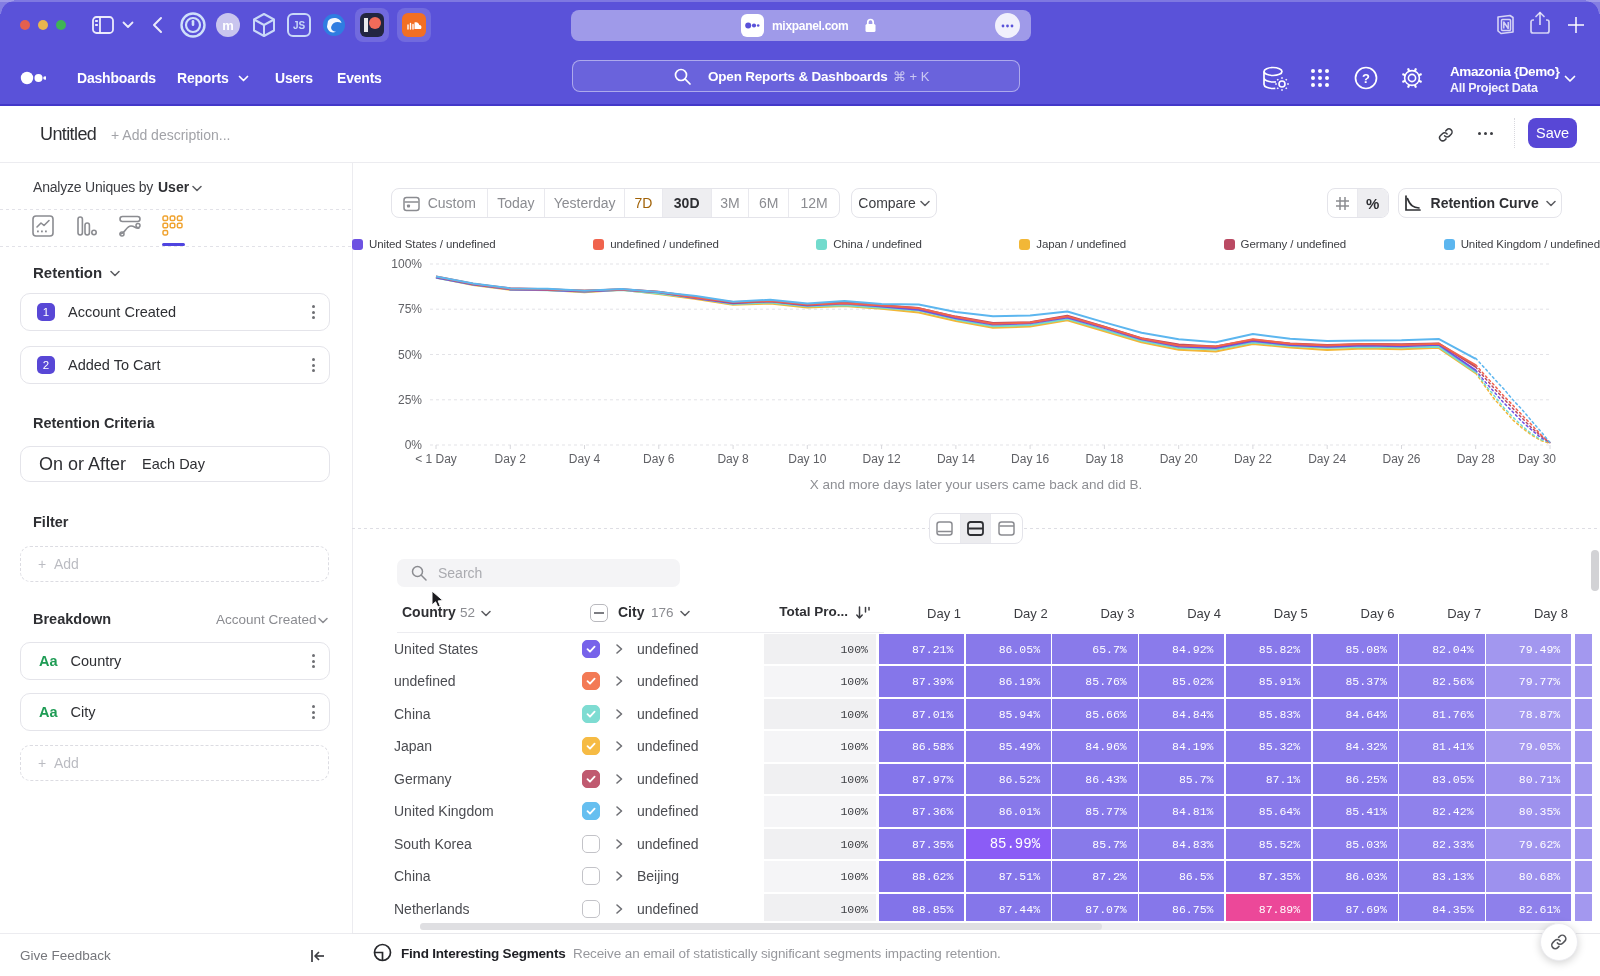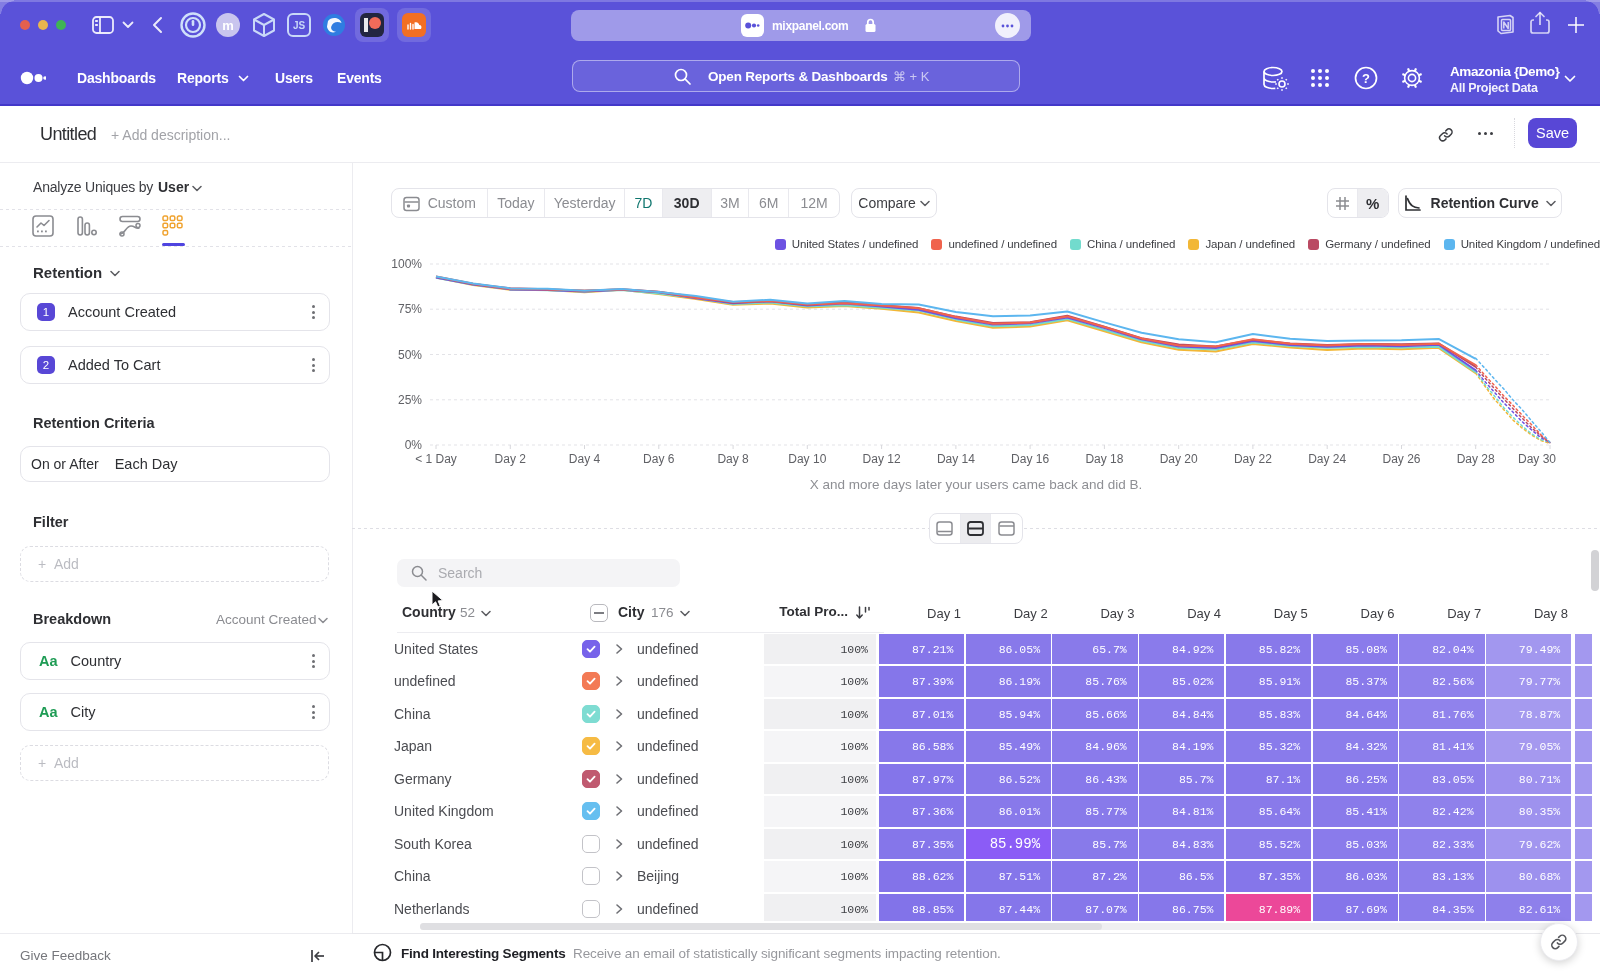--- a/index.html
+++ b/index.html
@@ -224,21 +224,21 @@
     <span style="margin-left:16px;width:18px;height:18px;border-radius:5px;background:#5847d6;color:#fff;font-size:11.5px;display:flex;align-items:center;justify-content:center">2</span>
     <span style="margin-left:13px;font-size:14.5px;color:#2e2f33">Added To Cart</span>
     <span style="margin-left:auto;margin-right:14px;color:#6e6f74;font-size:13px;letter-spacing:0;line-height:4.5px;display:flex;flex-direction:column;gap:2.5px">
       <i style="width:3px;height:3px;border-radius:50%;background:#6e6f74"></i>
       <i style="width:3px;height:3px;border-radius:50%;background:#6e6f74"></i>
       <i style="width:3px;height:3px;border-radius:50%;background:#6e6f74"></i>
     </span>
   </div>
 <div class="abs" style="left:33px;top:415px;font-size:14.5px;font-weight:bold;color:#2e2f33">Retention Criteria</div>
 <div class="card" style="top:446px;height:36px">
-    <span style="margin-left:10px;font-size:14px;color:#2e2f33">On or After</span>
+    <span style="margin-left:18px;font-size:18px;color:#2e2f33">On or After</span>
     <span style="margin-left:16px;font-size:14.5px;color:#2e2f33">Each Day</span>
   </div>
 <div class="abs" style="left:33px;top:514px;font-size:14.5px;font-weight:bold;color:#2e2f33">Filter</div>
 <div class="dashbox" style="top:546px;height:36px">
     <span style="margin-left:17px">+&nbsp;&nbsp;Add</span>
   </div>
 <div class="abs" style="left:33px;top:611px;font-size:14.5px;font-weight:bold;color:#2e2f33">Breakdown</div>
 <div class="abs" style="left:216px;top:612px;font-size:13.5px;color:#8b8c91">Account Created</div>
 <svg width="10" height="7" viewBox="0 0 10 7" style="position:absolute;left:318px;top:617px">
     <path d="M1 1.5 L5 5.5 L9 1.5" fill="none" stroke="#8b8c91" stroke-width="1.5" stroke-linecap="round" stroke-linejoin="round"></path>
@@ -272,21 +272,21 @@
     <path d="M9 3 L5 7 L9 11" fill="none" stroke="#3c3d42" stroke-width="1.7" stroke-linejoin="round"></path>
   </svg>
 <div class="abs" style="left:391px;top:188px;width:449px;height:30px;border:1px solid #e4e4ea;border-radius:8px;display:flex;align-items:stretch;overflow:hidden">
     <div style="width:96px;border-right:1px solid #e9e9ee;display:flex;align-items:center;justify-content:center;font-size:14px;color:#8b8c91;"><svg width="17" height="17" viewBox="0 0 17 17" style="margin-right:8px">
         <rect x="1" y="2.5" width="15" height="13" rx="2.5" fill="none" stroke="#8b8c91" stroke-width="1.5"></rect>
         <line x1="1.5" y1="7" x2="15.5" y2="7" stroke="#8b8c91" stroke-width="1.5"></line>
         <rect x="4" y="9.5" width="3" height="3" rx="0.8" fill="#8b8c91"></rect>
       </svg>Custom</div>
     <div style="width:58px;border-right:1px solid #e9e9ee;display:flex;align-items:center;justify-content:center;font-size:14px;color:#8b8c91;">Today</div>
     <div style="width:80px;border-right:1px solid #e9e9ee;display:flex;align-items:center;justify-content:center;font-size:14px;color:#8b8c91;">Yesterday</div>
-    <div style="width:38px;border-right:1px solid #e9e9ee;display:flex;align-items:center;justify-content:center;font-size:14px;color:#0f766e;">7D</div>
+    <div style="width:38px;border-right:1px solid #e9e9ee;display:flex;align-items:center;justify-content:center;font-size:14px;color:#a16207;">7D</div>
     <div style="width:49px;border-right:1px solid #e9e9ee;background:#eeeef1;display:flex;align-items:center;justify-content:center;font-size:14px;font-weight:bold;color:#2e2f33;">30D</div>
     <div style="width:38px;border-right:1px solid #e9e9ee;display:flex;align-items:center;justify-content:center;font-size:14px;color:#8b8c91;">3M</div>
     <div style="width:40px;border-right:1px solid #e9e9ee;display:flex;align-items:center;justify-content:center;font-size:14px;color:#8b8c91;">6M</div>
     <div style="width:50px;display:flex;align-items:center;justify-content:center;font-size:14px;color:#8b8c91;">12M</div>
   </div>
 <div class="abs" style="left:851px;top:188px;width:86px;height:30px;border:1px solid #e4e4ea;border-radius:8px;display:flex;align-items:center;justify-content:center;font-size:14px;color:#3c3d42">Compare&nbsp;<svg width="10" height="7" viewBox="0 0 10 7" style="">
       <path d="M1 1.5 L5 5.5 L9 1.5" fill="none" stroke="#5a5b60" stroke-width="1.5" stroke-linecap="round" stroke-linejoin="round"></path>
     </svg></div>
 <div class="abs" style="left:1327px;top:188px;width:62px;height:30px;border:1px solid #e4e4ea;border-radius:8px;overflow:hidden;display:flex">
     <div style="width:30px;border-right:1px solid #e9e9ee;display:flex;align-items:center;justify-content:center">
@@ -300,21 +300,21 @@
       </svg>
     </div>
     <div style="width:31px;background:#eeeef1;display:flex;align-items:center;justify-content:center;font-size:15px;font-weight:bold;color:#2e2f33">%</div>
   </div>
 <div class="abs" style="left:1398px;top:188px;width:164px;height:30px;border:1px solid #e4e4ea;border-radius:8px;display:flex;align-items:center;justify-content:center;font-size:14px;font-weight:bold;color:#2e2f33"><svg width="18" height="18" viewBox="0 0 18 18" style="margin-right:9px">
       <path d="M2 2 V16 H16" fill="none" stroke="#2e2f33" stroke-width="1.7" stroke-linecap="round"></path>
       <path d="M3.5 4.5 C6 12, 10 13.5, 15 14" fill="none" stroke="#2e2f33" stroke-width="1.7" stroke-linecap="round"></path>
     </svg>Retention Curve&nbsp;&nbsp;<svg width="10" height="7" viewBox="0 0 10 7" style="">
       <path d="M1 1.5 L5 5.5 L9 1.5" fill="none" stroke="#5a5b60" stroke-width="1.5" stroke-linecap="round" stroke-linejoin="round"></path>
     </svg></div>
-<div class="abs" style="left:352px;top:238px;width:1248px;display:flex;justify-content:flex-end;gap:13px">
+<div class="abs" style="left:352px;top:238px;width:1248px;display:flex;justify-content:space-between;gap:13px">
     <div style="display:flex;align-items:center;font-size:11.5px;letter-spacing:-0.1px;color:#3f4045"><span style="width:11px;height:11px;border-radius:3px;background:#6d52e2;margin-right:6px"></span>United States / undefined</div>
     <div style="display:flex;align-items:center;font-size:11.5px;letter-spacing:-0.1px;color:#3f4045"><span style="width:11px;height:11px;border-radius:3px;background:#f0634d;margin-right:6px"></span>undefined / undefined</div>
     <div style="display:flex;align-items:center;font-size:11.5px;letter-spacing:-0.1px;color:#3f4045"><span style="width:11px;height:11px;border-radius:3px;background:#72dbcd;margin-right:6px"></span>China / undefined</div>
     <div style="display:flex;align-items:center;font-size:11.5px;letter-spacing:-0.1px;color:#3f4045"><span style="width:11px;height:11px;border-radius:3px;background:#f2b736;margin-right:6px"></span>Japan / undefined</div>
     <div style="display:flex;align-items:center;font-size:11.5px;letter-spacing:-0.1px;color:#3f4045"><span style="width:11px;height:11px;border-radius:3px;background:#ba4a63;margin-right:6px"></span>Germany / undefined</div>
     <div style="display:flex;align-items:center;font-size:11.5px;letter-spacing:-0.1px;color:#3f4045"><span style="width:11px;height:11px;border-radius:3px;background:#5cb6ef;margin-right:6px"></span>United Kingdom / undefined</div>
   </div>
 <svg width="1600" height="500" style="position:absolute;left:0;top:0">
     <line x1="430" y1="264.0" x2="1552" y2="264.0" stroke="#e3e3e7" stroke-width="1" stroke-dasharray="3 3"></line>
     <line x1="430" y1="309.2" x2="1552" y2="309.2" stroke="#e3e3e7" stroke-width="1" stroke-dasharray="3 3"></line>

